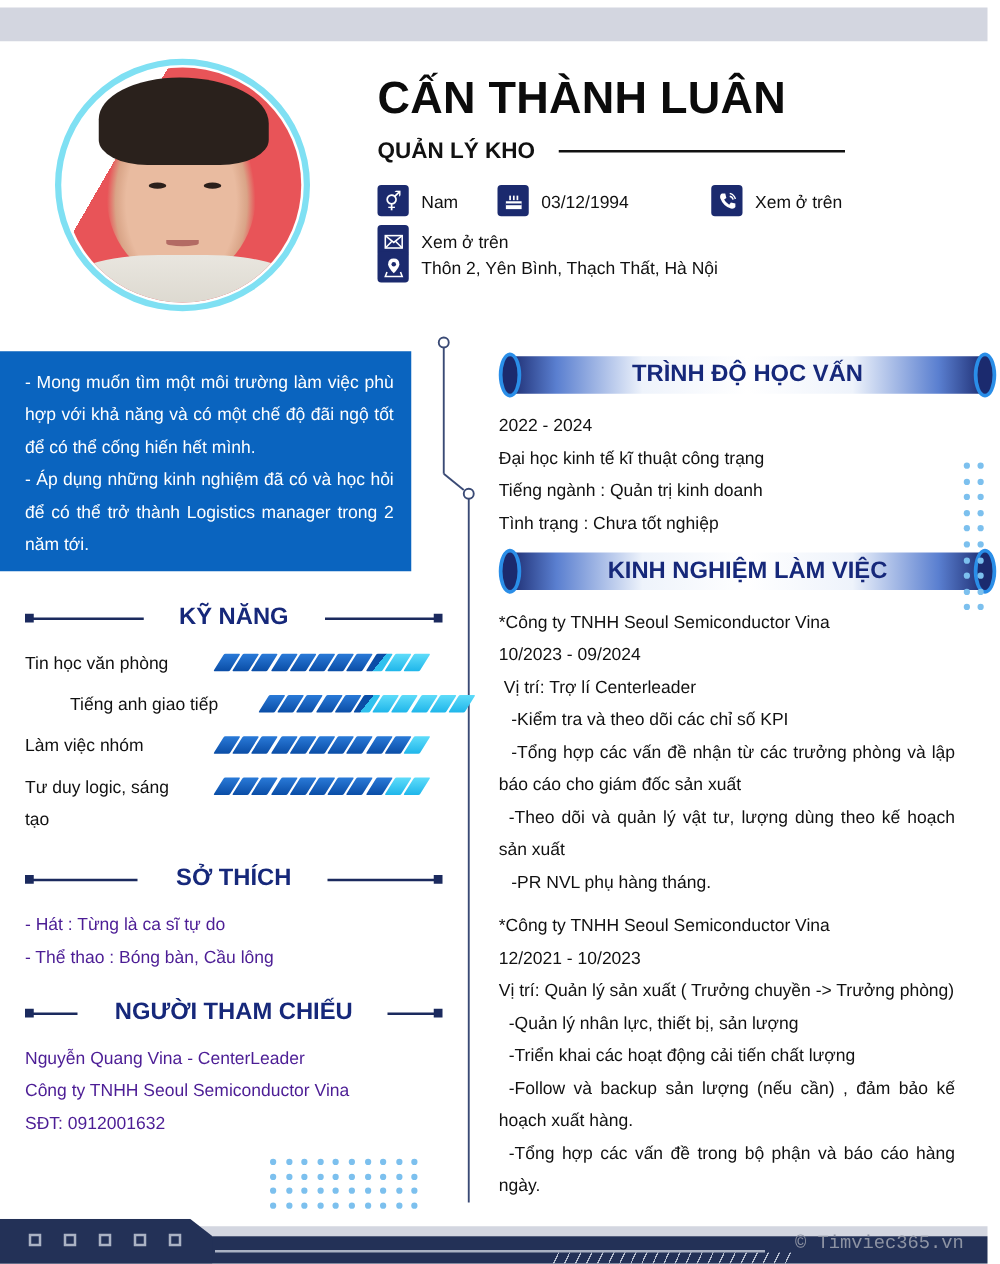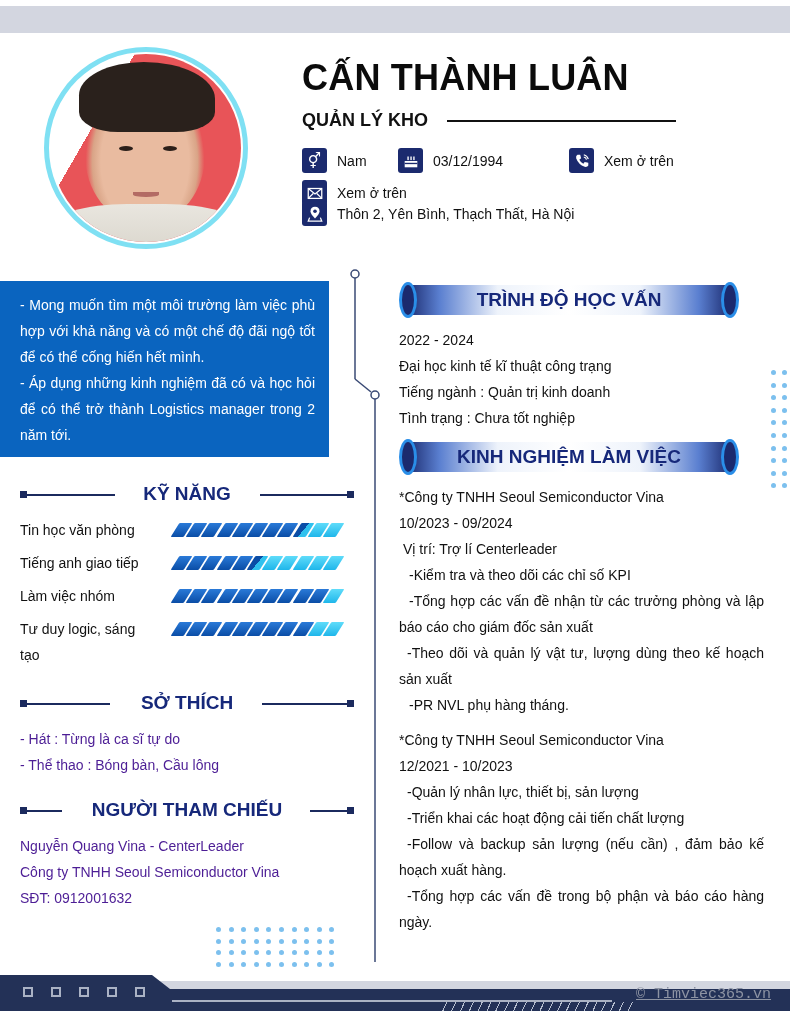--- a/index.html
+++ b/index.html
@@ -49,21 +49,21 @@
   .skill-label { position: absolute; left: 0; top: 0; width: 135px; line-height: 26px; }
   .slashes { position: absolute; left: 155px; top: 6px; display: flex; gap: 2.2px; }
   .slash { width: 13px; height: 14px; transform: skewX(-32deg); border-radius: 1px; }
   .slash.on { background: linear-gradient(180deg, #2a7ad8, #0a4da6); }
   .slash.off { background: linear-gradient(180deg, #5fdcfa, #1fb6ea); }
   .slash.half { background: linear-gradient(100deg, #0a4da6 0 50%, #2fc1ee 50% 100%); }
 
   .ltext { left: 20px; font-size: 14px; line-height: 26px; color: #4c1d95; }
 
   
-  .rhead { left: 399px; width: 340px; height: 36px; }
+  .rhead { left: 399px; width: 398px; height: 36px; }
   .rhead .body { position: absolute; left: 8px; right: 8px; top: 3px; height: 30px;
     background: linear-gradient(90deg, #1b2a6e 0%, #5a7fd0 10%, #eef3fb 28%, #ffffff 50%, #eef3fb 72%, #5a7fd0 90%, #1b2a6e 100%); }
   .rhead .cap { position: absolute; top: 0; width: 18px; height: 36px; border-radius: 50%;
     background: #1b2a6e; border: 3px solid #2a8ee8; }
   .rhead .title { position: absolute; left: 0; right: 0; top: 7px; text-align: center; font-size: 19px; font-weight: 700; color: #16287a; }
 
   .rtext { left: 399px; width: 365px; font-size: 14px; line-height: 26px; color: #111; text-align: justify; }
   .rtext .b { font-weight: 400; }
   .rtext .ind { padding-left: 6px; }
 
@@ -74,21 +74,21 @@
   
   .footer-light { left: 160px; top: 981px; width: 630px; height: 8px; background: #d3d6e0; }
   .footer-main { left: 0; top: 989px; width: 790px; height: 22px; background: #233157; }
   .footer-tab { left: 0; top: 975px; width: 170px; height: 36px; background: #233157;
     clip-path: polygon(0 0, 152px 0, 170px 14px, 170px 100%, 0 100%); }
   .fsq { width: 10px; height: 10px; border: 2px solid #aab2c4; }
   .footer-line { left: 172px; top: 1000px; width: 440px; height: 2px; background: #aab2c4; }
   .hatch { left: 442px; top: 1002px; width: 192px; height: 9px;
     background: repeating-linear-gradient(115deg, transparent 0 4px, #b7bfd0 4px 5px, transparent 5px 8px); }
   .copyright { left: 636px; top: 986px; font-family: "Liberation Mono", "DejaVu Sans Mono", monospace;
-    font-size: 15px; color: #8d93a3; text-decoration: underline; }
+    font-size: 15px; color: #8d93a3; }
 </style>
 </head>
 <body>
 
 <div class="abs top-band"></div>
 
 <div class="abs avatar-ring">
   <div class="avatar-inner">
     <div class="face"></div>
     <div class="hair"></div>
@@ -179,21 +179,21 @@
       <span class="slash on"></span>
       <span class="slash on"></span>
       <span class="slash on"></span>
       <span class="slash on"></span>
       <span class="slash on"></span>
       <span class="slash half"></span>
       <span class="slash off"></span>
       <span class="slash off"></span>
   </div>
 </div>
-<div class="abs skill-row" style="top:550px; height:26px;">
+<div class="abs skill-row" style="top:550px; height:26px;margin-left:36px;">
   <div class="skill-label">Tiếng anh giao tiếp</div>
   <div class="slashes">
     <span class="slash on"></span>
       <span class="slash on"></span>
       <span class="slash on"></span>
       <span class="slash on"></span>
       <span class="slash on"></span>
       <span class="slash half"></span>
       <span class="slash off"></span>
       <span class="slash off"></span>
@@ -284,20 +284,21 @@
   <div>10/2023 - 09/2024</div>
   <div class="b" style="padding-left:4px"> Vị trí: Trợ lí Centerleader</div>
   <div class="ind" style="padding-left:10px">  -Kiểm tra và theo dõi các chỉ số KPI</div>
   <div style="text-indent:10px">  -Tổng hợp các vấn đề nhận từ các trưởng phòng và lập báo cáo cho giám đốc sản xuất</div>
   <div style="text-indent:8px">  -Theo dõi và quản lý vật tư, lượng dùng theo kế hoạch sản xuất</div>
   <div style="padding-left:10px">  -PR NVL phụ hàng tháng.</div>
 </div>
 <div class="abs rtext" style="top:727px;">
   <div class="b">*Công ty TNHH Seoul Semiconductor Vina</div>
   <div>12/2021 - 10/2023</div>
+  <div class="b">Vị trí: Quản lý sản xuất ( Trưởng chuyền -&gt; Trưởng phòng)</div>
   <div style="padding-left:8px">  -Quản lý nhân lực, thiết bị, sản lượng</div>
   <div style="padding-left:8px">  -Triển khai các hoạt động cải tiến chất lượng</div>
   <div style="text-indent:8px">  -Follow và backup sản lượng (nếu cần) , đảm bảo kế hoạch xuất hàng.</div>
   <div style="text-indent:8px">  -Tổng hợp các vấn đề trong bộ phận và báo cáo hàng ngày.</div>
 </div>
 
 <div class="abs dotgrid" style="left:771px; top:370px; grid-template-columns: repeat(2, 5px); column-gap: 6px; row-gap: 7.6px;">
   <span class="dot"></span>
     <span class="dot"></span>
     <span class="dot"></span>

